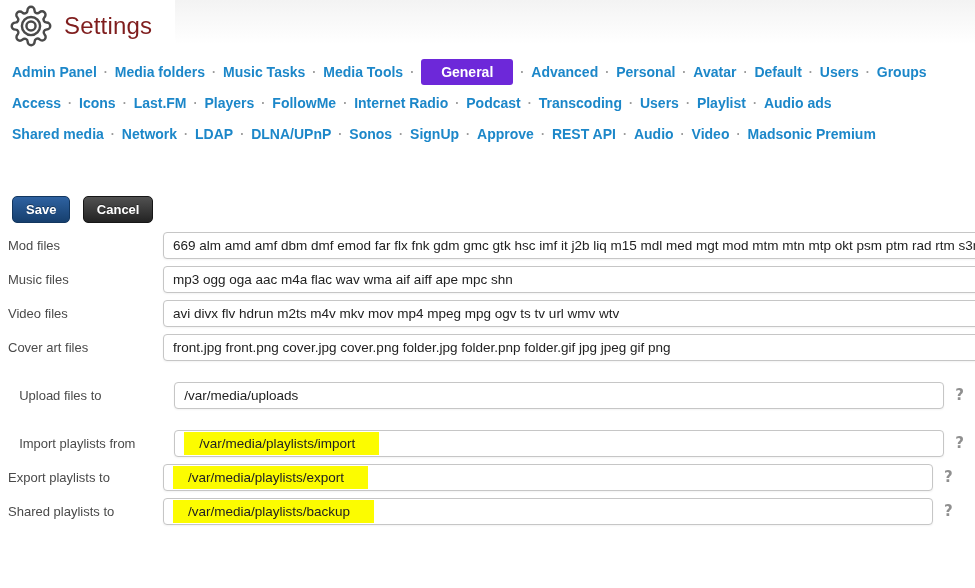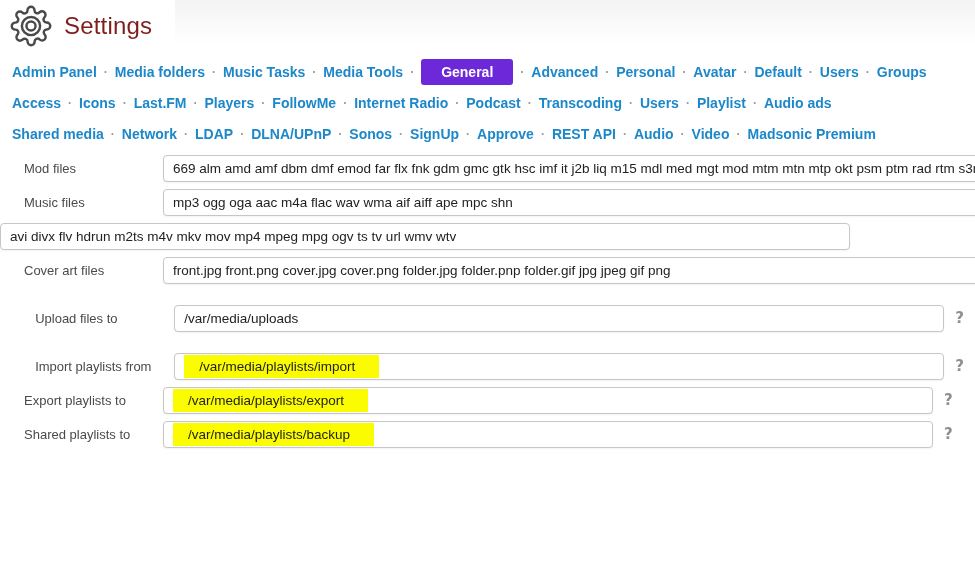--- a/index.html
+++ b/index.html
@@ -27,21 +27,21 @@
   .actions { margin:50px 0 0 12px; }
   .btn { display:inline-block; color:#fff; font-weight:bold; font-size:13px;
          padding:5px 13px; border-radius:5px; cursor:pointer; border:1px solid;
          text-shadow:0 -1px 0 rgba(0,0,0,0.35); }
   .btn-save   { background:linear-gradient(#2e62a1,#163f6e); border-color:#12365f; }
   .btn-cancel { background:linear-gradient(#515151,#232323); border-color:#161616; margin-left:8px; }
   
   .form { margin-top:8px; }
   .row { display:flex; align-items:center; height:28px; margin-bottom:6px; }
   .row.gap { margin-top:20px;justify-content:center; }
-  .lbl { flex:0 0 163px; padding-left:24px; font-size:13px; color:#4a4a4a; }
+  .lbl { flex:0 0 163px; padding-left:8px; font-size:13px; color:#4a4a4a; }
   .textbox {
     height:27px; line-height:25px; background:#fff;
     border:1px solid #c6c6c6; border-radius:4px; padding:0 9px;
     box-shadow:0 1px 2px rgba(0,0,0,0.05);
     font-size:13.5px; color:#222; white-space:nowrap; overflow:hidden;
   }
   .textbox.wide   { flex:0 0 850px; }
   .textbox.narrow { flex:0 0 770px; }
   .val { display:inline-block; vertical-align:middle; line-height:19px; }
   .val.hl { background:#fcfc00; padding:2px 24px 2px 15px; }
@@ -127,38 +127,43 @@
         <a class="nav-link">REST API</a>
         <span class="sep">·</span>
         <a class="nav-link">Audio</a>
         <span class="sep">·</span>
         <a class="nav-link">Video</a>
         <span class="sep">·</span>
         <a class="nav-link">Madsonic Premium</a>
       </div>
   </div>
 
+  <div class="actions">
+    <span class="btn btn-save">Save</span>
+    <span class="btn btn-cancel">Cancel</span>
+  </div>
 
   <div class="form">
 
     <div class="row">
       <label class="lbl">Mod files</label>
       <div class="textbox wide">
         <span class="val">669 alm amd amf dbm dmf emod far flx fnk gdm gmc gtk hsc imf it j2b liq m15 mdl med mgt mod mtm mtn mtp okt psm ptm rad rtm s3m sfx stm stx u</span>
       </div>
     </div>
 
     <div class="row">
       <label class="lbl">Music files</label>
       <div class="textbox wide">
         <span class="val">mp3 ogg oga aac m4a flac wav wma aif aiff ape mpc shn</span>
       </div>
     </div>
 
     <div class="row">
+      <label class="lbl">Video files</label>
       <div class="textbox wide">
         <span class="val">avi divx flv hdrun m2ts m4v mkv mov mp4 mpeg mpg ogv ts tv url wmv wtv</span>
       </div>
     </div>
 
 
     <div class="row">
       <label class="lbl">Cover art files</label>
       <div class="textbox wide">
         <span class="val">front.jpg front.png cover.jpg cover.png folder.jpg folder.pnp folder.gif jpg jpeg gif png</span>

